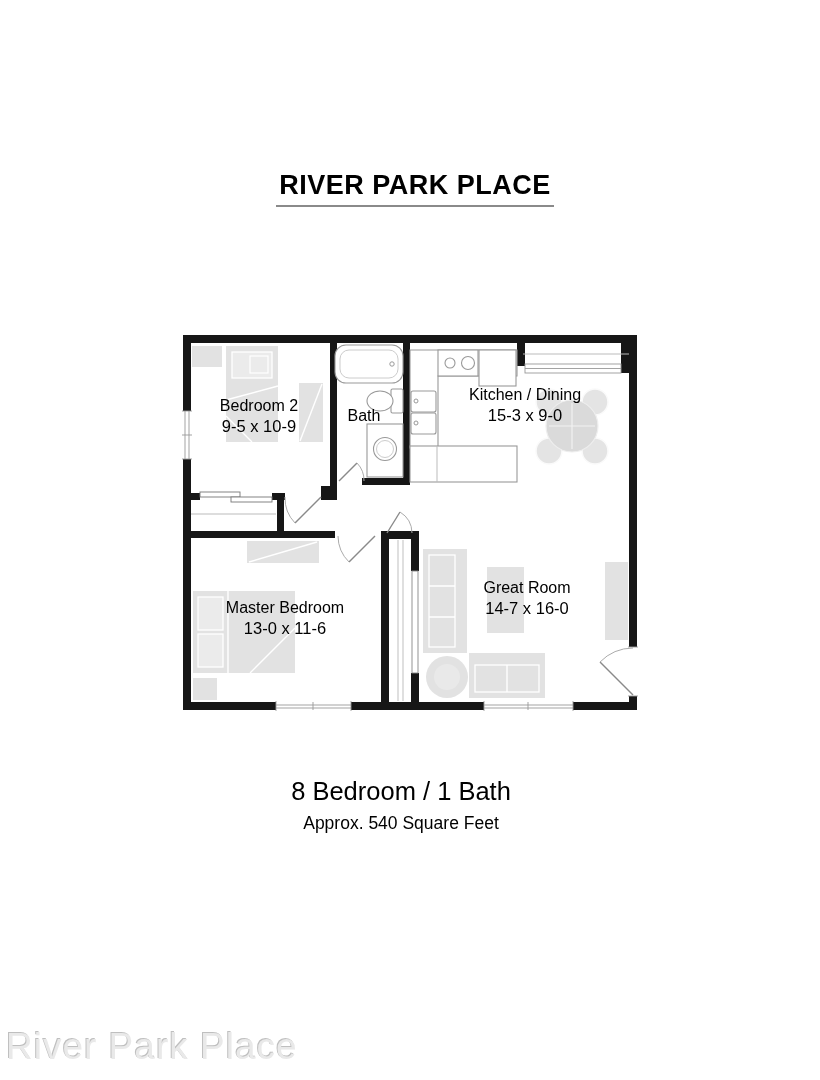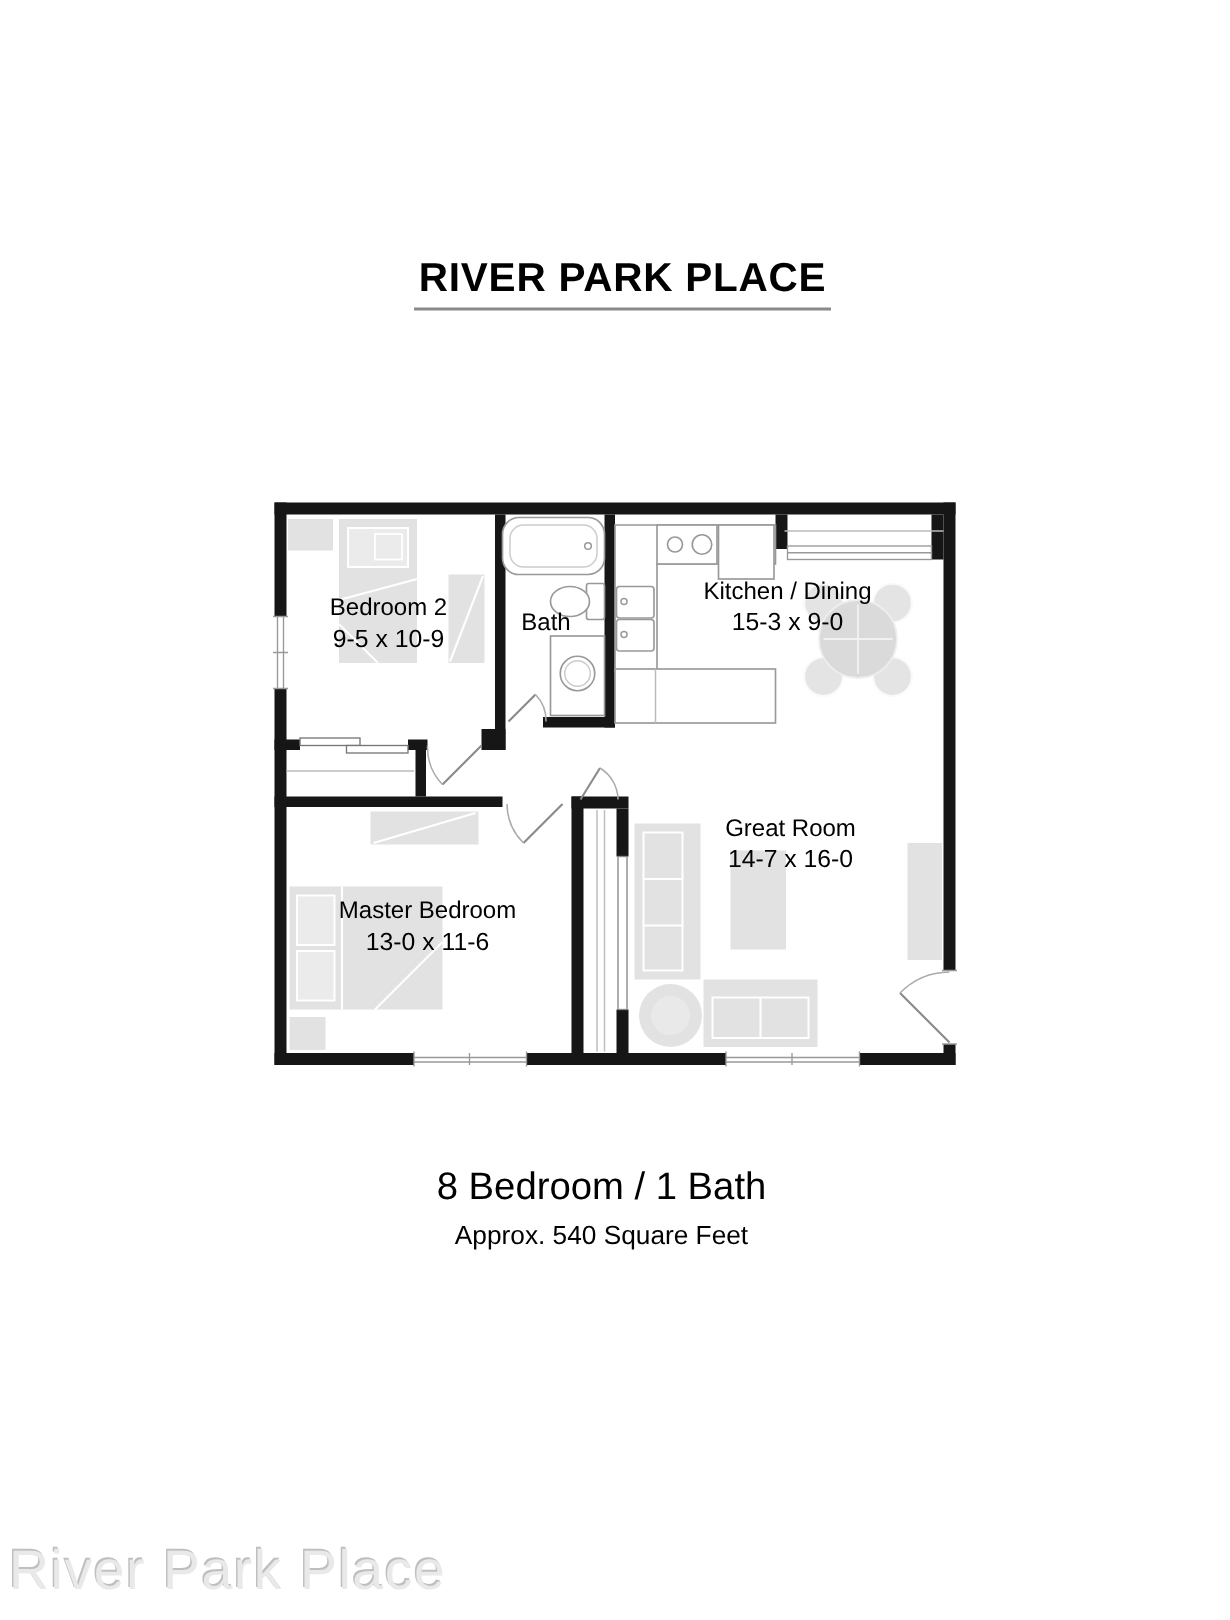--- a/index.html
+++ b/index.html
@@ -201,21 +201,21 @@
     <div class="room-name">Bath</div>
   </div>
   <div class="room-label" style="left:525px;top:386px;">
     <div class="room-name">Kitchen / Dining</div>
     <div class="room-dims">15-3 x 9-0</div>
   </div>
   <div class="room-label" style="left:285px;top:599px;text-align:center;">
     <div class="room-name">Master Bedroom</div>
     <div class="room-dims">13-0 x 11-6</div>
   </div>
-  <div class="room-label" style="left:527px;top:544px;">
+  <div class="room-label" style="left:527px;top:579px;">
     <div class="room-name">Great Room</div>
     <div class="room-dims">14-7 x 16-0</div>
   </div>
 
   <div class="summary">
     <div class="summary-main">8 Bedroom / 1 Bath</div>
     <div class="summary-sub">Approx. 540 Square Feet</div>
   </div>
 
   <div class="watermark">River Park Place</div>

